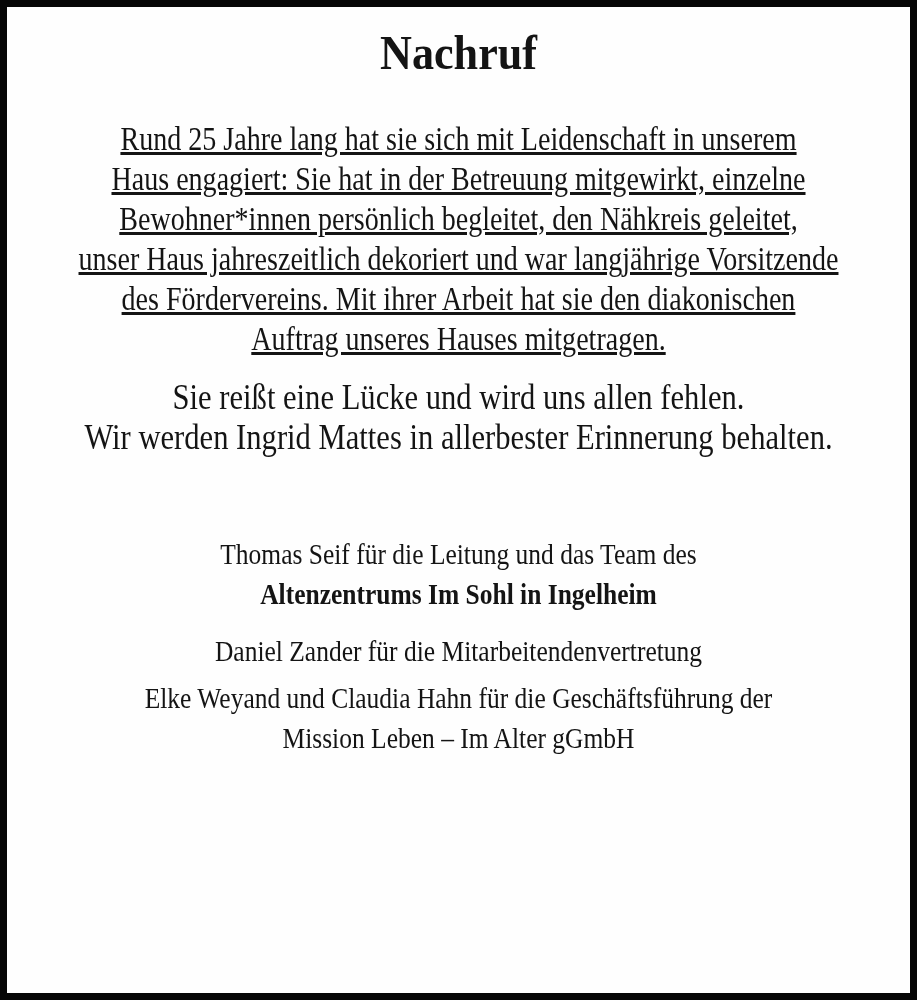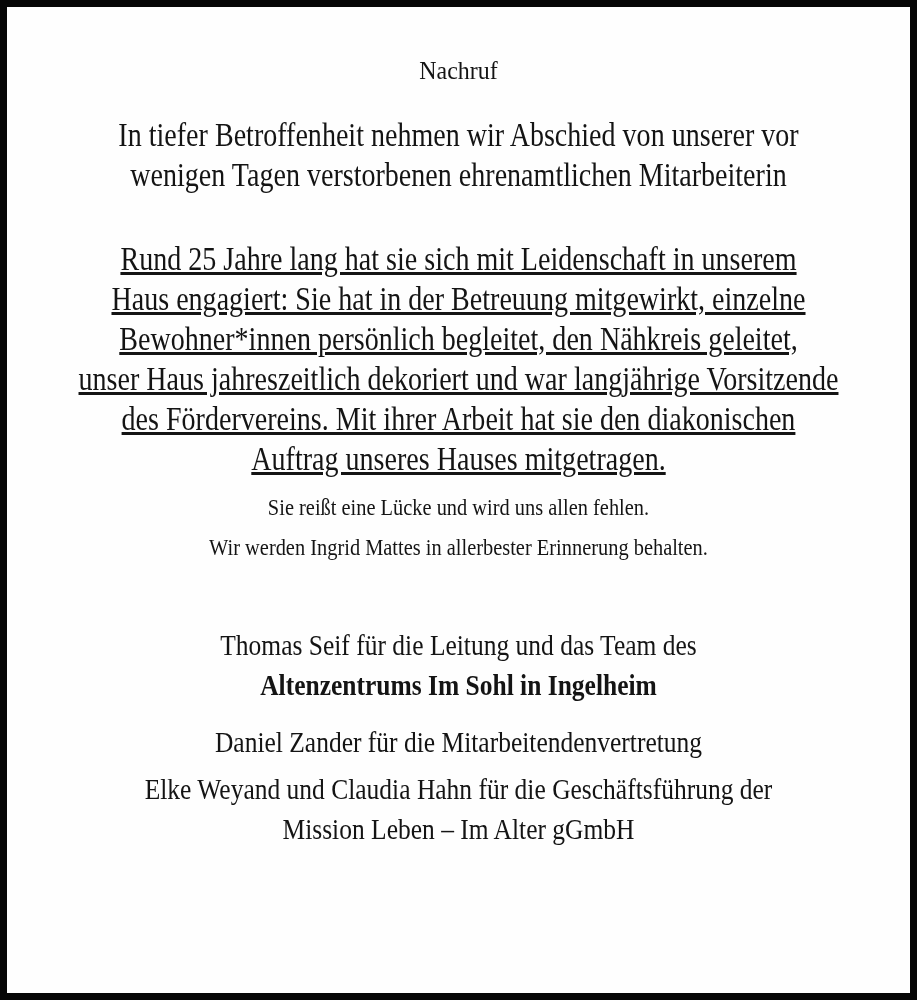--- a/index.html
+++ b/index.html
@@ -20,23 +20,23 @@
     text-align: center;
     overflow: hidden;
   }
   .line {
     display: block;
     white-space: nowrap;
     transform: scaleX(0.85);
     transform-origin: 50% 50%;
   }
   .notice-title {
-    margin-top: 42px;
-    font-size: 26px;
-    font-weight: 400;
+    margin-top: 24px;
+    font-size: 48px;
+    font-weight: 700;
     line-height: 44px;
   }
   .notice-title .line { transform: scaleX(0.92); }
   .intro-block {
     margin-top: 22px;
     font-size: 33px;
     line-height: 40px;
   }
   .deceased-name {
     margin-top: 36px;
@@ -45,46 +45,42 @@
     line-height: 80px;
   }
   .deceased-name .line { transform: scaleX(0.9); }
   .tribute-block {
     margin-top: 44px;
     font-size: 33px;
     line-height: 40px;
     text-decoration: underline;
   }
   .farewell-block {
-    margin-top: 8px;
-    font-size: 24px;
+    margin-top: 18px;
+    font-size: 36px;
     line-height: 40px;
   }
   .signature-block {
     font-size: 30px;
     line-height: 40px;
   }
-  .sig-leadership { margin-top: 58px; }
+  .sig-leadership { margin-top: 77px; }
   .sig-staff-rep  { margin-top: 17px; }
   .sig-management { margin-top: 7px; }
   .bold-line { font-weight: 700; }
 </style>
 </head>
 <body>
 
 <div class="notice-frame">
 
   <div class="notice-title">
     <span class="line">Nachruf</span>
   </div>
 
-  <div class="intro-block">
-    <span class="line">In tiefer Betroffenheit nehmen wir Abschied von unserer vor</span>
-    <span class="line">wenigen Tagen verstorbenen ehrenamtlichen Mitarbeiterin</span>
-  </div>
 
 
   <div class="tribute-block">
     <span class="line">Rund 25 Jahre lang hat sie sich mit Leidenschaft in unserem</span>
     <span class="line">Haus engagiert: Sie hat in der Betreuung mitgewirkt, einzelne</span>
     <span class="line">Bewohner*innen persönlich begleitet, den Nähkreis geleitet,</span>
     <span class="line">unser Haus jahreszeitlich dekoriert und war langjährige Vorsitzende</span>
     <span class="line">des Fördervereins. Mit ihrer Arbeit hat sie den diakonischen</span>
     <span class="line">Auftrag unseres Hauses mitgetragen.</span>
   </div>

